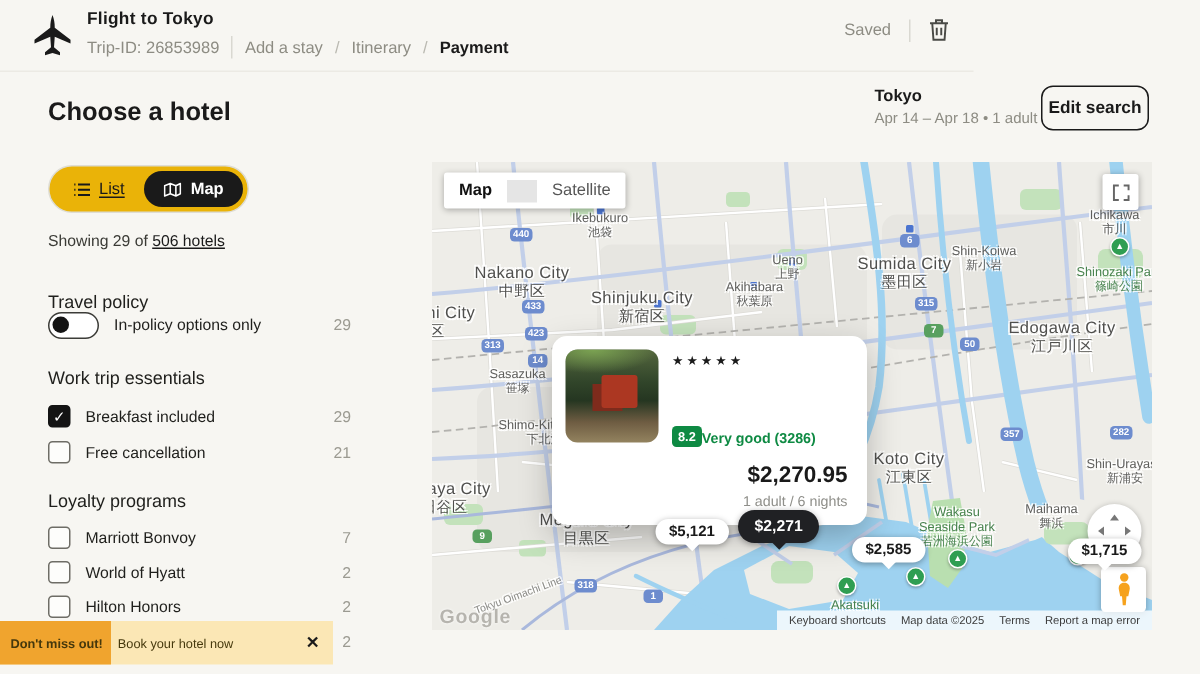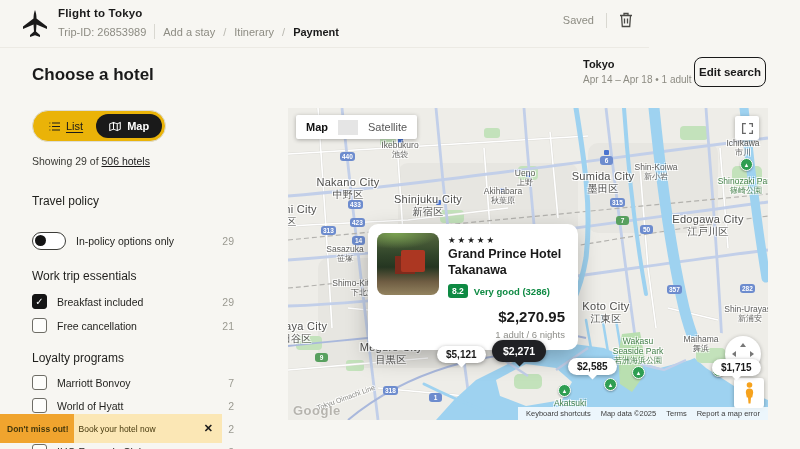--- a/index.html
+++ b/index.html
@@ -98,21 +98,21 @@
   .hcard { position:absolute; left:80px; top:116px; width:210px; height:126px; background:#fff; border-radius:10px;
            box-shadow:0 8px 22px rgba(0,0,0,.25); z-index:5; cursor:pointer; }
   .hphoto { position:absolute; left:9px; top:9px; width:62px; height:62px; border-radius:8px; overflow:hidden;
             background:linear-gradient(180deg,#54663e 0%,#31452a 35%,#253621 55%,#6e5c42 78%,#93835f 100%); }
   .hphoto .shrine { position:absolute; left:24px; top:17px; width:24px; height:22px; background:#ac3722; border-radius:2px;
                     box-shadow:-8px 4px 0 -2px #7e2b1c; }
   .hphoto .canopy { position:absolute; left:0; top:0; width:100%; height:16px;
                     background:radial-gradient(ellipse at 30% 0%, #7ba352 0%, rgba(60,90,40,0) 70%); }
   .hstars { position:absolute; left:80px; top:11px; font-size:8.5px; letter-spacing:2px; color:#1a1a1a; }
   .hname { position:absolute; left:80px; top:22px; width:122px; font-size:12.5px; font-weight:700; line-height:1.3; }
-  .hrating { position:absolute; left:80px; top:60px; display:flex; align-items:center; gap:6px; }
+  .hrating { position:absolute; left:80px; top:60px; display:flex; align-items:flex-end; }
   .rbadge { background:#0e8a43; color:#fff; font-size:8.5px; font-weight:700; padding:2px 4px; border-radius:3px; }
   .rtext { font-size:9.5px; font-weight:700; color:#0e8a43; }
   .hprice { position:absolute; right:13px; top:84px; text-align:right; }
   .hprice .amt { font-size:15px; font-weight:800; }
   .hprice .cap { font-size:9.5px; color:#8f8f8a; margin-top:4px; }
 
   .glogo { position:absolute; left:5px; bottom:2px; font-size:13px; font-weight:700; color:#b6b4ae;
            letter-spacing:.5px; text-shadow:0 0 2px #fff; cursor:pointer; }
   .attrib { position:absolute; right:0; bottom:0; height:13px; display:flex; align-items:center; gap:10px;
             padding:0 8px; background:rgba(255,255,255,.8); font-size:7.5px; color:#3c3c3c; }
@@ -170,21 +170,21 @@
         <svg width="12" height="11" viewBox="0 0 16 14">
           <path fill="none" stroke="#fff" stroke-width="1.4" stroke-linejoin="round" d="M1 3.5 6 1.5l5 2 4-2v9l-4 2-5-2-5 2zM6 1.5v9.5M11 3.5v9.5"></path>
         </svg>
         <span class="lbl">Map</span>
       </div>
     </div>
 
     <div class="showing"><span>Showing 29 of </span><a>506 hotels</a></div>
 
     <div class="f-title" style="margin-top:27px;">Travel policy</div>
-    <div class="f-row" style="margin-top:24px;">
+    <div class="f-row" style="margin-top:0;">
       <div class="toggle">
           <div class="knob"></div>
         </div>
       <span class="lbl">In-policy options only</span>
       <span class="cnt">29</span>
     </div>
 
     <div class="f-title" style="margin-top:19px;">Work trip essentials</div>
     <div class="f-row" style="margin-top:11px;">
       <div class="cbx checked">✓</div>
@@ -457,21 +457,20 @@
     <div class="pill selected" style="left:204px; top:232px;">$2,271</div>
     <div class="pill" style="left:280px; top:250px;">$2,585</div>
     <div class="pill" style="left:424px; top:251px;">$1,715</div>
 
     <div class="hcard">
       <div class="hphoto">
         <div class="canopy"></div>
         <div class="shrine"></div>
       </div>
       <div class="hstars">★★★★★</div>
-      <div class="hname">Grand Prince Hotel Takanawa</div>
       <div class="hrating">
         <span class="rbadge">8.2</span>
         <span class="rtext">Very good (3286)</span>
       </div>
       <div class="hprice">
         <div class="amt">$2,270.95</div>
         <div class="cap">1 adult / 6 nights</div>
       </div>
     </div>
 

